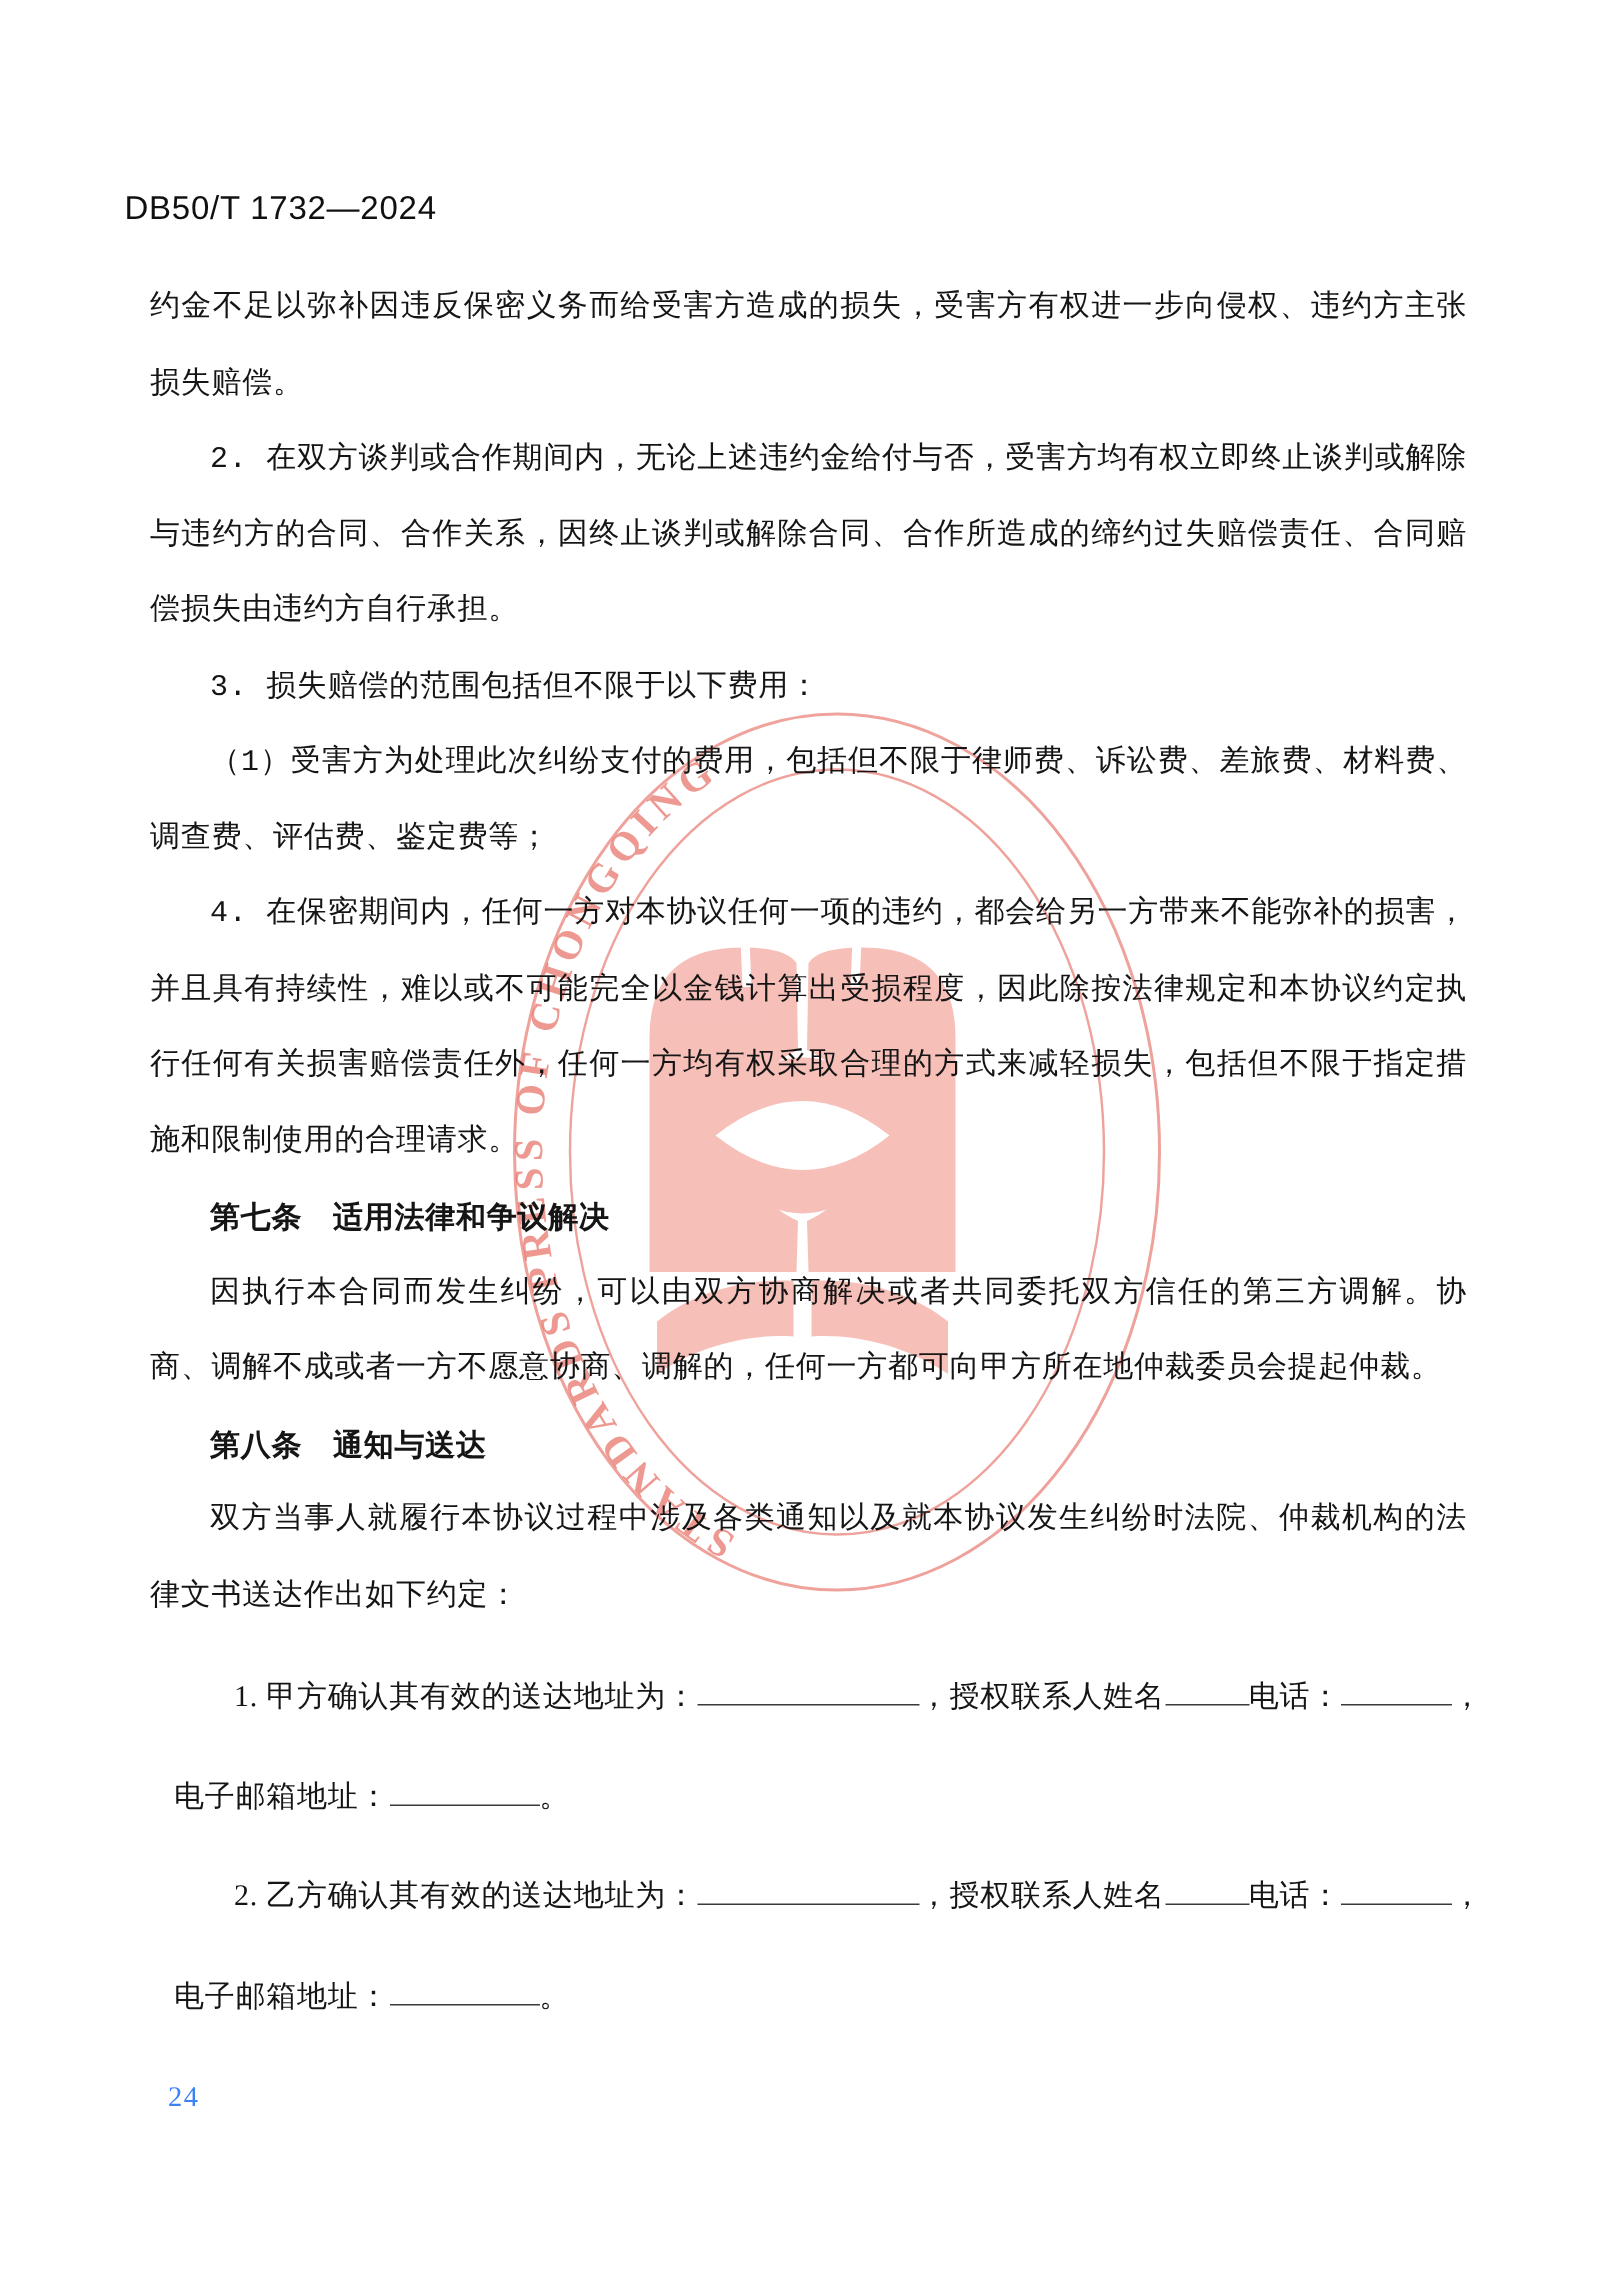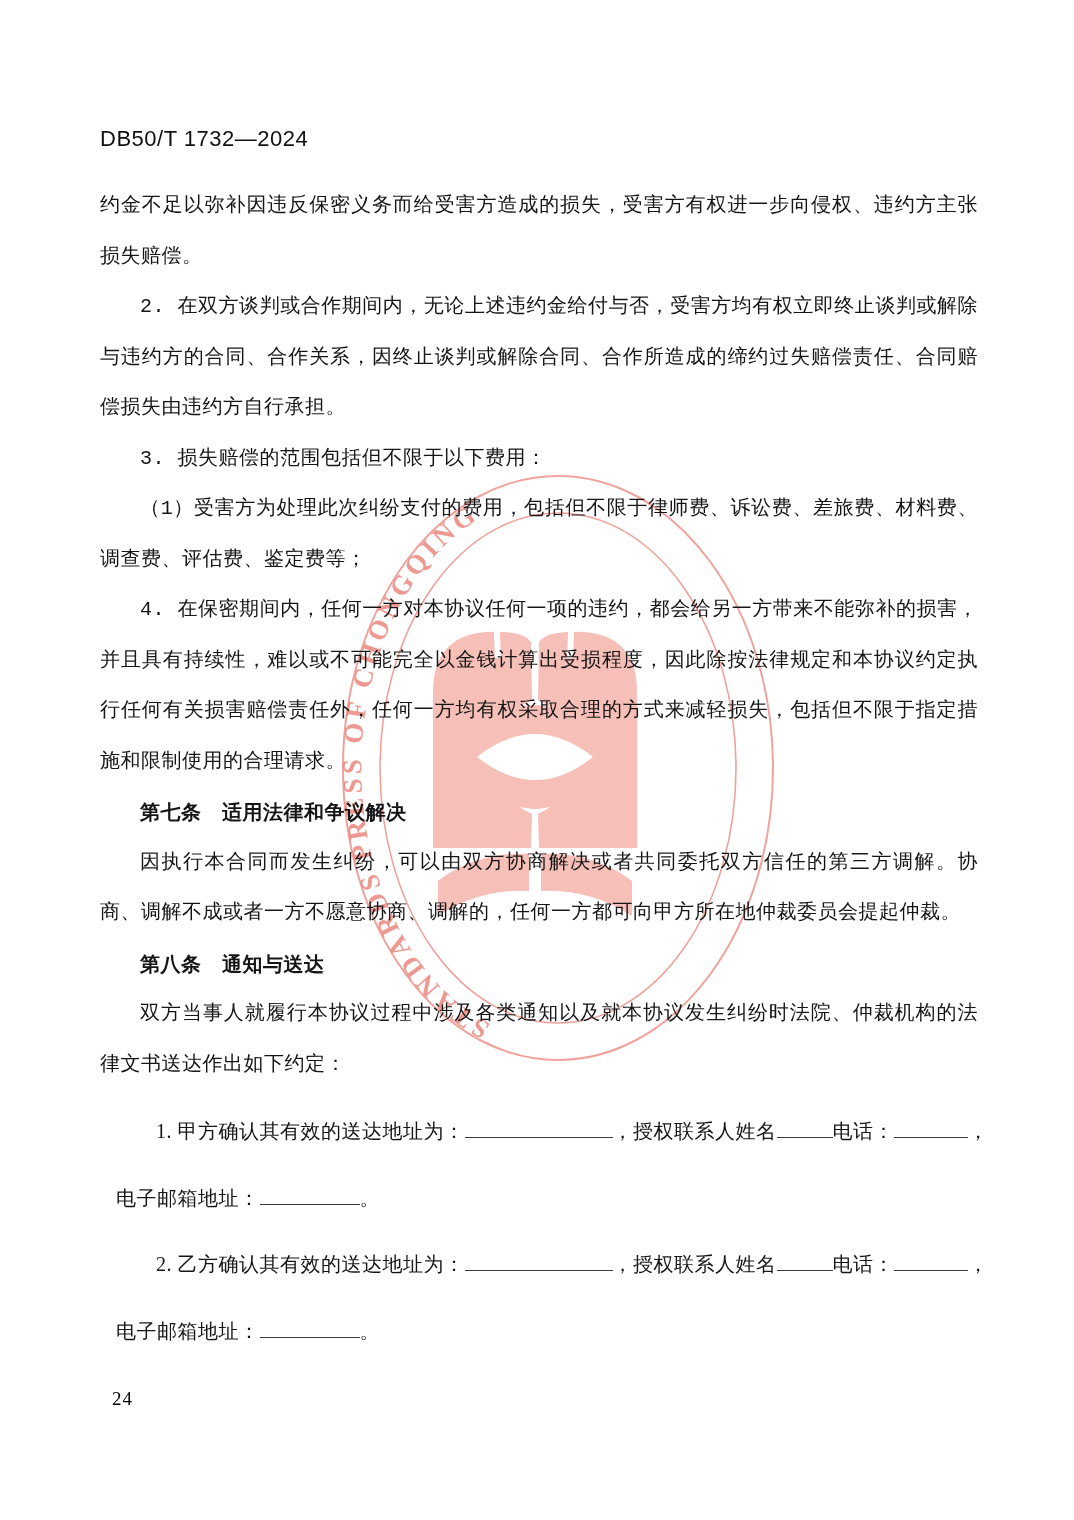--- a/index.html
+++ b/index.html
@@ -7,21 +7,21 @@
     position:relative;
     width:1074px;height:1520px;
     margin:0 auto;
     background:#ffffff;
     font-family:"Liberation Serif","DejaVu Serif",serif;
     color:#151515;
     overflow:hidden;
   }
   .wm{position:absolute;left:0;top:0;z-index:0;}
   .doc-header{
-    position:absolute;left:100px;top:126px;z-index:2;
+    position:absolute;left:83px;top:126px;z-index:2;
     font-family:"Liberation Sans","DejaVu Sans",sans-serif;
     font-size:22px;letter-spacing:.5px;color:#101010;
   }
   .content{
     position:absolute;left:100px;top:181px;width:878px;z-index:2;
     font-size:20px;line-height:50.5px;letter-spacing:.5px;
     text-align:justify;
   }
   .para{margin:0;text-indent:2em;font-family:Liberation Mono, monospace;}
   .para.flush{text-indent:0;}
@@ -32,21 +32,21 @@
     display:inline-block;height:1em;
     border-bottom:1.5px solid #3a3a3a;
     vertical-align:baseline;
   }
   .b-addr{width:148px;}
   .b-name{width:56px;}
   .b-phone{width:74px;}
   .b-email{width:100px;}
   .pagenum{
     position:absolute;left:112px;top:1388px;z-index:2;
-    font-size:19px;letter-spacing:1px;color:#000000;
+    font-size:19px;letter-spacing:1px;color:#3b82f6;
   }
   .wm text{
     font-family:"Liberation Serif","DejaVu Serif",serif;
     font-weight:bold;font-size:27px;letter-spacing:4px;
   }
 </style>
 </head>
 <body>
 
 <div class="page">

